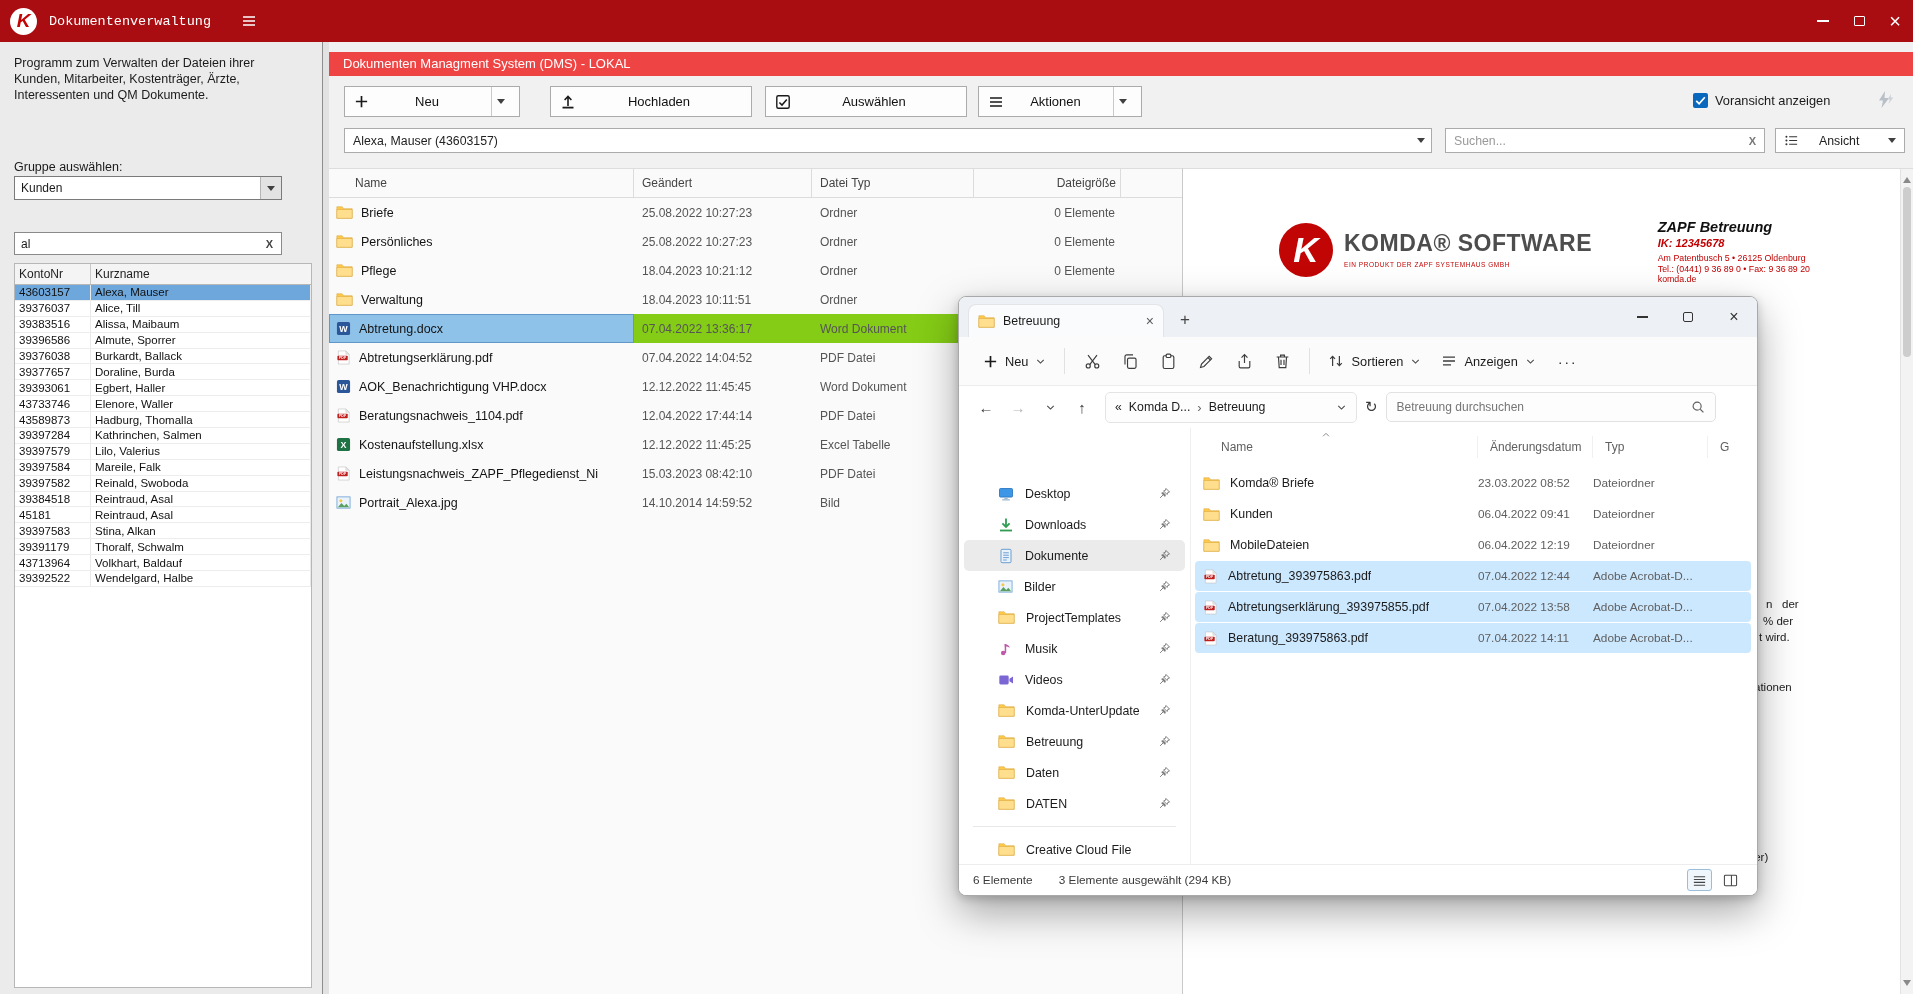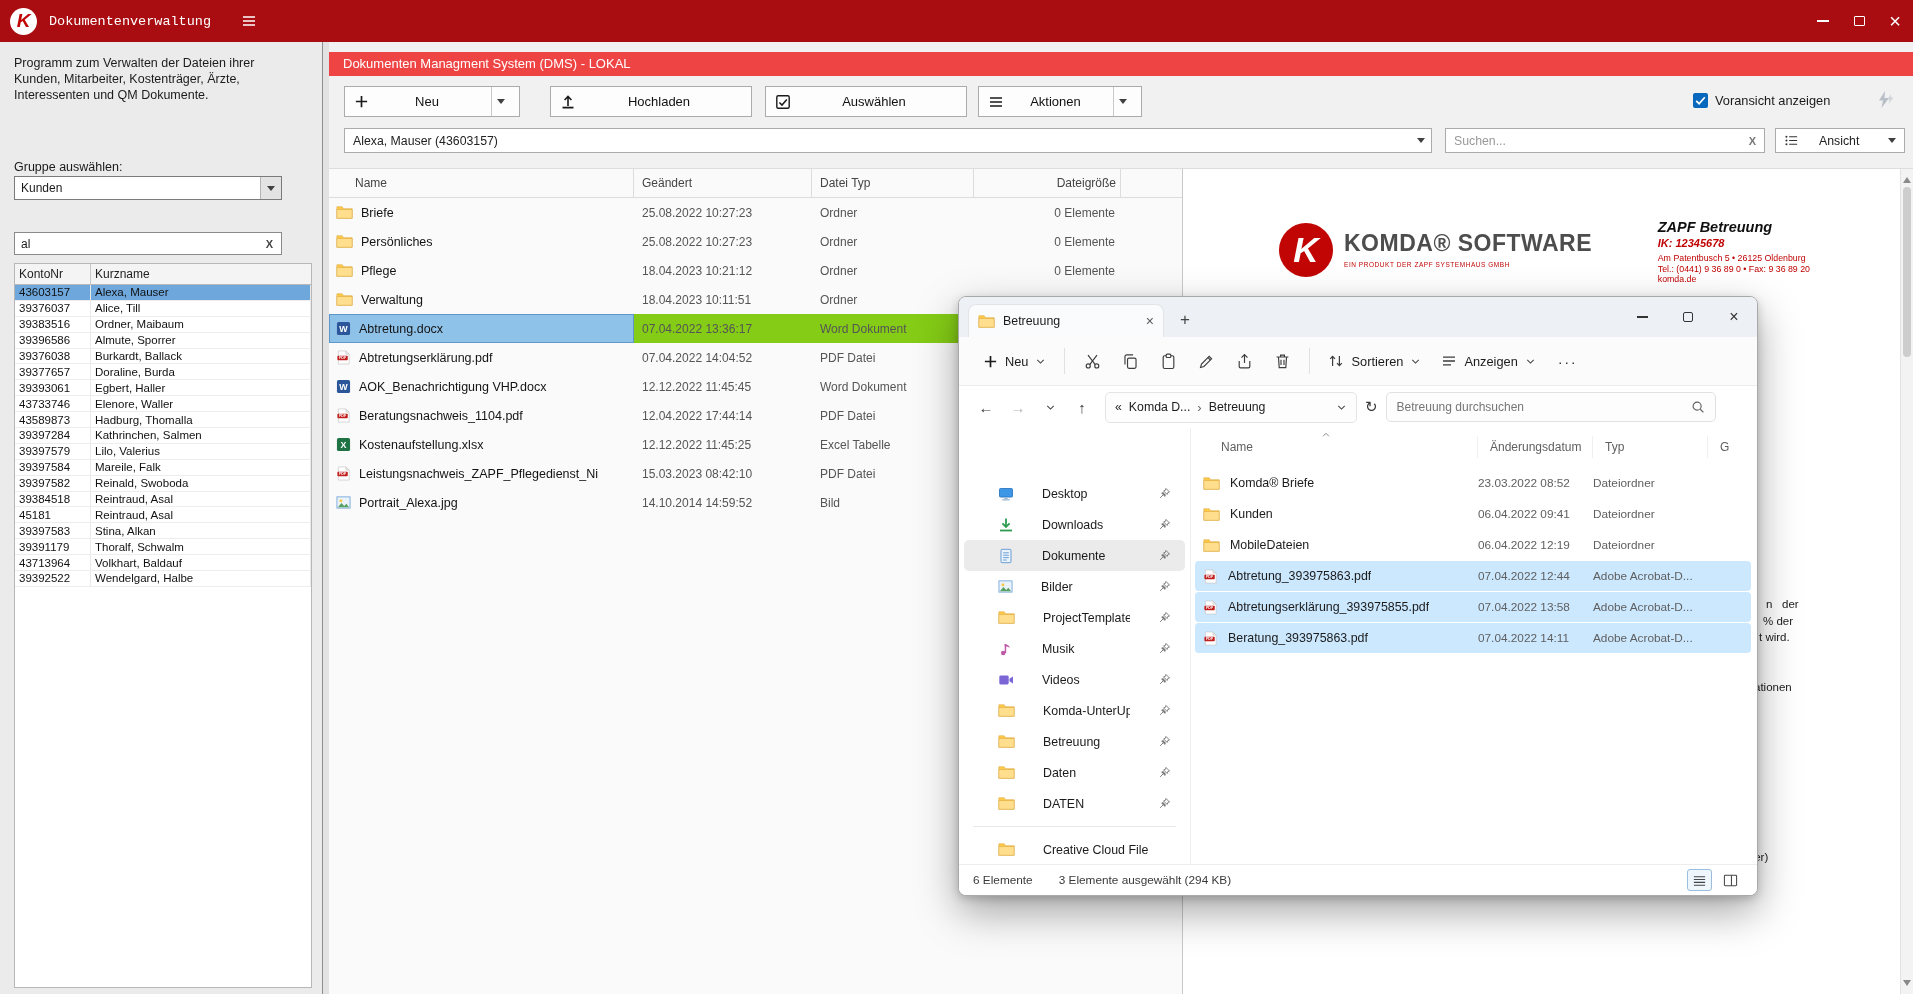--- a/index.html
+++ b/index.html
@@ -122,21 +122,21 @@
 .x-nav{width:30px;height:30px;display:flex;align-items:center;justify-content:center;font-size:15px;color:#3a3a3a;cursor:pointer;border-radius:4px;}
 .x-nav.dis{color:#B6B6B6;}
 .x-crumbbox{width:252px;height:31px;border:1px solid #E4E4E4;background:#FDFDFD;border-radius:5px;display:flex;align-items:center;padding:0 9px;gap:7px;font-size:12.3px;margin-left:6px;cursor:pointer;}
 .x-crumb-sep{color:#666;font-size:13px;}
 .x-crumb-chev{margin-left:auto;}
 .x-refresh{font-size:15px;color:#3a3a3a;margin:0 6px;cursor:pointer;}
 .x-search{width:330px;height:30px;border:1px solid #E1E1E1;border-radius:5px;background:#FDFDFD;display:flex;align-items:center;padding:0 10px;font-size:12px;color:#767676;cursor:text;}
 .x-search .ph{flex:1;}
 .x-body{position:absolute;top:131px;bottom:31px;left:0;right:0;display:flex;}
 .x-navpane{width:232px;border-right:1px solid #EFEFEF;padding-top:50px;overflow:hidden;}
-.nav-it{height:31px;display:flex;align-items:center;padding:0 10px 0 34px;gap:28px;margin:0 5px;border-radius:5px;cursor:pointer;}
+.nav-it{height:31px;display:flex;align-items:center;padding:0 10px 0 34px;gap:11px;margin:0 5px;border-radius:5px;cursor:pointer;}
 .nav-it.act{background:#EBEBEB;}
 .nlb{flex:1;font-size:12.4px;white-space:nowrap;overflow:hidden;}
 .np{margin-right:4px;opacity:.8;}
 .nav-div{height:1px;background:#E8E8E8;margin:7px 14px;}
 .x-list{flex:1;position:relative;padding-top:40px;}
 .x-header{position:absolute;top:5px;left:0;right:0;height:28px;display:flex;font-size:12px;color:#5f5f5f;align-items:center;}
 .xh{padding-left:12px;border-right:1px solid #F0F0F0;height:22px;display:flex;align-items:center;position:relative;}
 .xh.n{width:287px;padding-left:30px;}
 .xh.d{width:115px;}
 .xh.t{width:115px;}
@@ -202,21 +202,21 @@
           <div class="s-row sel">
             <div class="sc1">43603157</div>
             <div class="sc2">Alexa, Mauser</div>
           </div>
           <div class="s-row">
             <div class="sc1">39376037</div>
             <div class="sc2">Alice, Till</div>
           </div>
           <div class="s-row">
             <div class="sc1">39383516</div>
-            <div class="sc2">Ordner, Maibaum</div>
+            <div class="sc2">Alissa, Maibaum</div>
           </div>
           <div class="s-row">
             <div class="sc1">39396586</div>
             <div class="sc2">Almute, Sporrer</div>
           </div>
           <div class="s-row">
             <div class="sc1">39376038</div>
             <div class="sc2">Burkardt, Ballack</div>
           </div>
           <div class="s-row">

